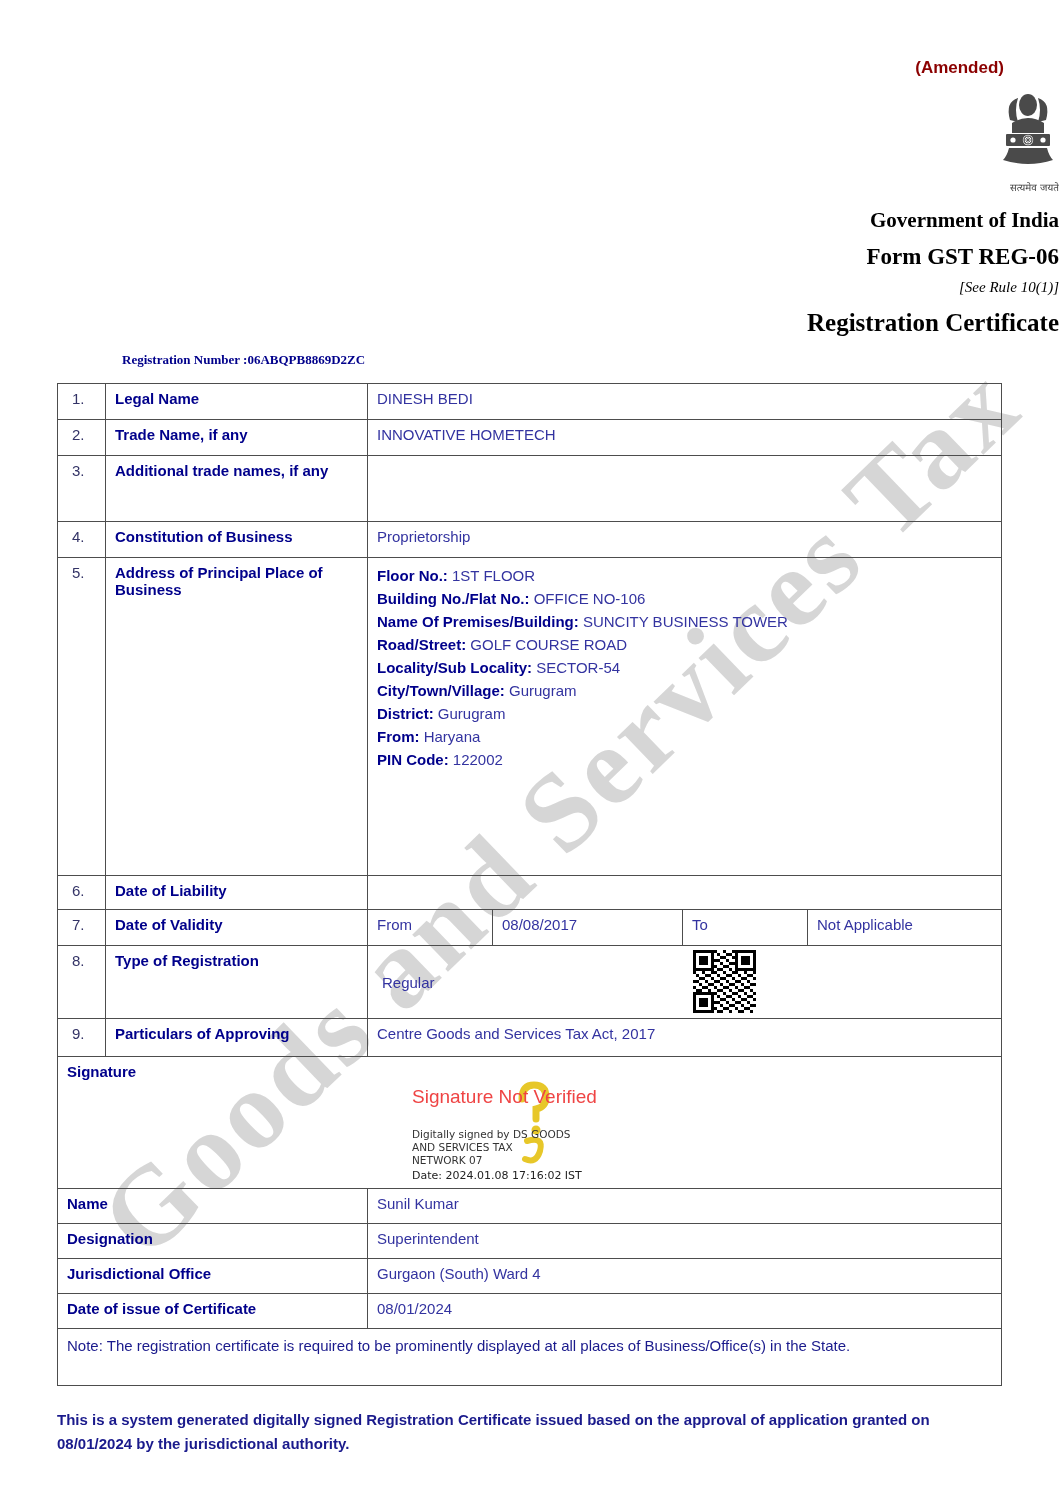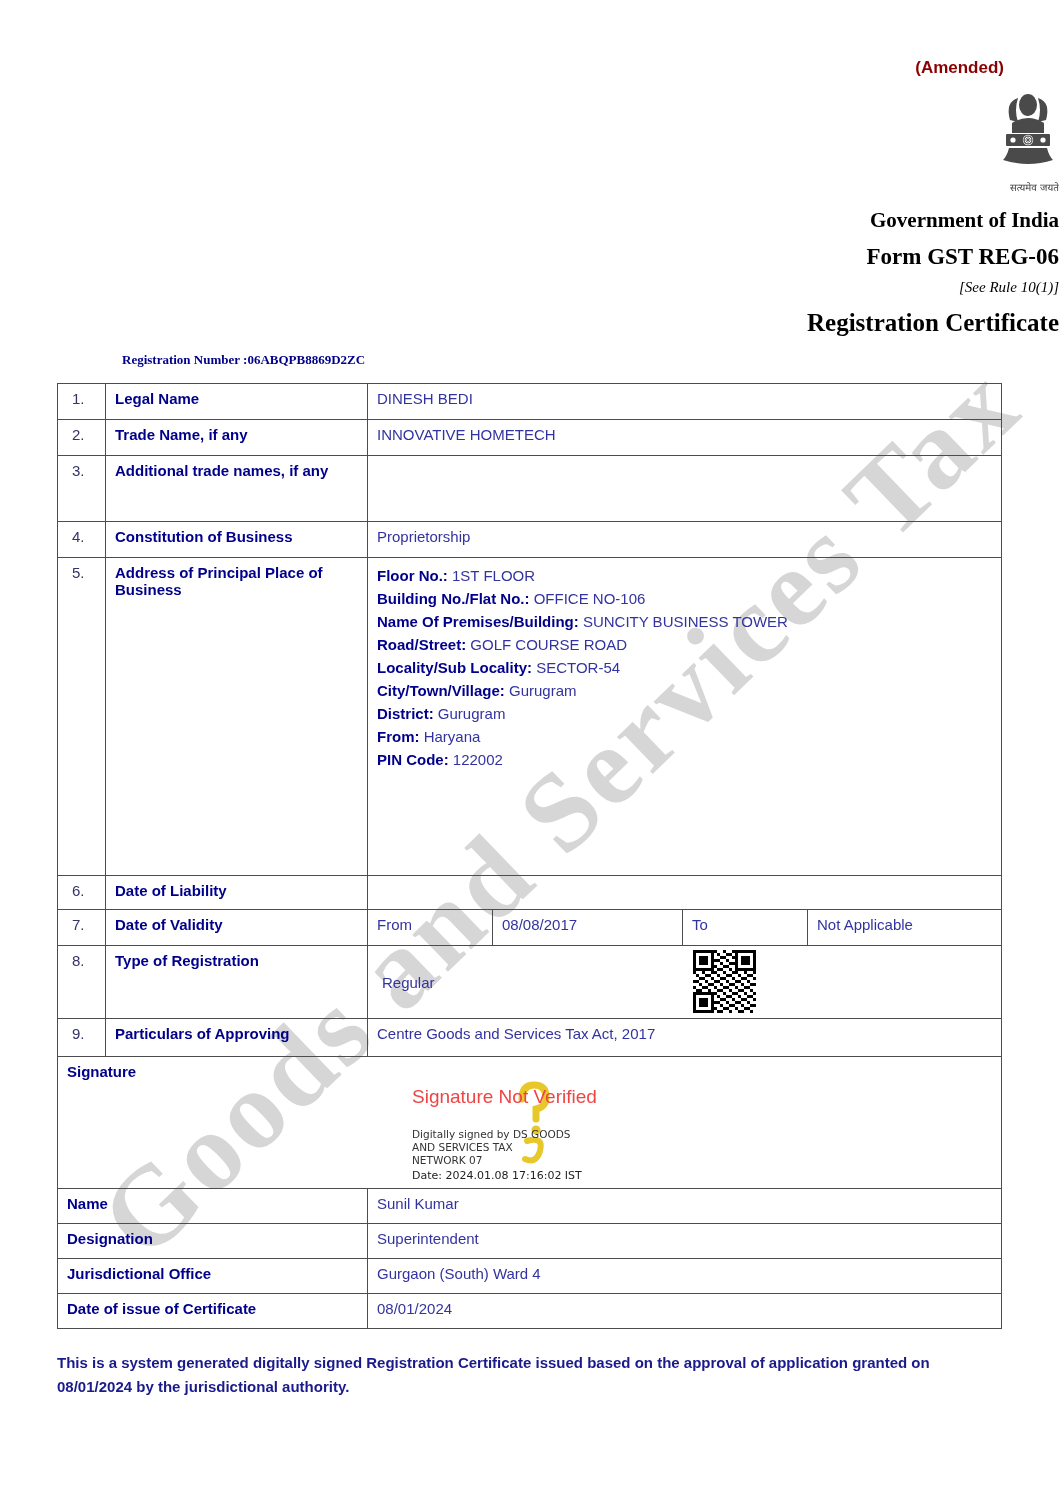--- a/index.html
+++ b/index.html
@@ -481,19 +481,22 @@
       </tr>
       <tr class="h35">
         <td class="c-label" colspan="2">Jurisdictional Office</td>
         <td class="c-val" colspan="4">Gurgaon (South) Ward 4</td>
       </tr>
       <tr class="h35">
         <td class="c-label" colspan="2">Date of issue of Certificate</td>
         <td class="c-val" colspan="4">08/01/2024</td>
       </tr>
 
+      <tr class="h57">
+        <td class="note-cell" colspan="6">Note: The registration certificate is required to be prominently displayed at all places of Business/Office(s) in the State.</td>
+      </tr>
     </tbody>
       </table>
 
     <div class="footer-text">This is a system generated digitally signed Registration Certificate issued based on the approval of application granted on 08/01/2024 by the jurisdictional authority.</div>
 
   </div>
 </div>
 
 </body></html>

